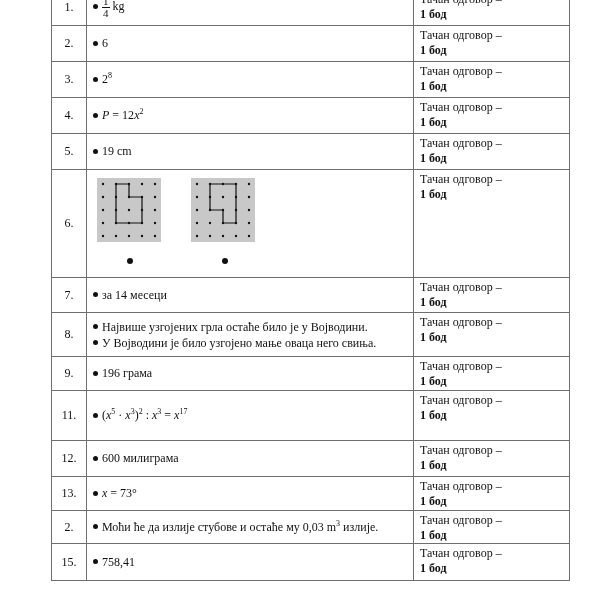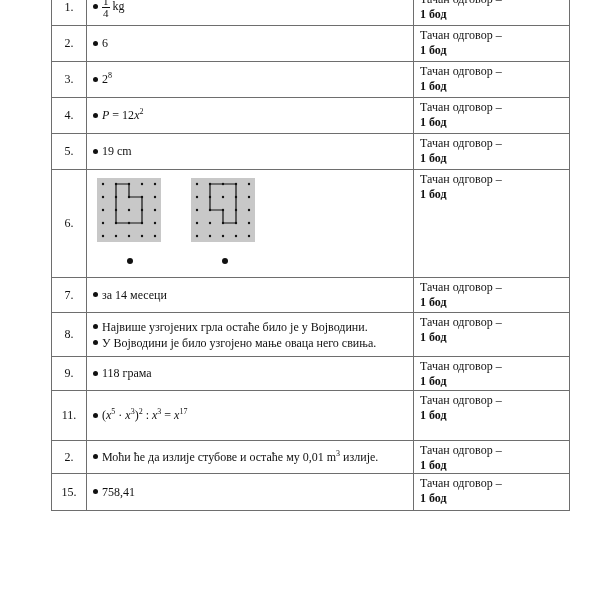--- a/index.html
+++ b/index.html
@@ -177,42 +177,58 @@
         <span class="line"><span class="bullet"></span><span>У Војводини је било узгојено мање оваца него свиња.</span></span>
       </td>
       <td class="pts">
         <div>Тачан одговор –</div>
         <div class="bold">1 бод</div>
       </td>
     </tr>
 
     <tr style="height:34px">
       <td class="num">9.</td>
-      <td class="ans"><span class="bullet"></span><span>118 грама</span></td>
+      <td class="ans"><span class="bullet"></span><span>196 грама</span></td>
       <td class="pts">
         <div>Тачан одговор –</div>
         <div class="bold">1 бод</div>
       </td>
     </tr>
 
 
     <tr style="height:50px">
       <td class="num">11.</td>
       <td class="ans"><span class="bullet"></span><span><span>(</span><i>x</i><sup>5</sup><span> · </span><i>x</i><sup>3</sup><span>)</span><sup>2</sup><span> : </span><i>x</i><sup>3</sup><span> = </span><i>x</i><sup>17</sup></span></td>
       <td class="pts">
         <div>Тачан одговор –</div>
         <div class="bold">1 бод</div>
       </td>
     </tr>
 
-
+    <tr style="height:36px">
+      <td class="num">12.</td>
+      <td class="ans"><span class="bullet"></span><span>600 милиграма</span></td>
+      <td class="pts">
+        <div>Тачан одговор –</div>
+        <div class="bold">1 бод</div>
+      </td>
+    </tr>
+
+    <tr style="height:34px">
+      <td class="num">13.</td>
+      <td class="ans"><span class="bullet"></span><i>x</i><span> = 73°</span></td>
+      <td class="pts">
+        <div>Тачан одговор –</div>
+        <div class="bold">1 бод</div>
+      </td>
+    </tr>
 
     <tr style="height:29px">
       <td class="num">2.</td>
-      <td class="ans"><span class="bullet"></span><span>Моћи ће да излије стубове и остаће му 0,01 m</span><sup>3</sup><span> излије.</span></td>
+      <td class="ans"><span class="bullet"></span><span>Моћи ће да излије стубове и остаће му 0,03 m</span><sup>3</sup><span> излије.</span></td>
       <td class="pts">
         <div>Тачан одговор –</div>
         <div class="bold">1 бод</div>
       </td>
     </tr>
 
     <tr style="height:37px">
       <td class="num">15.</td>
       <td class="ans"><span class="bullet"></span><span>758,41</span></td>
       <td class="pts">

